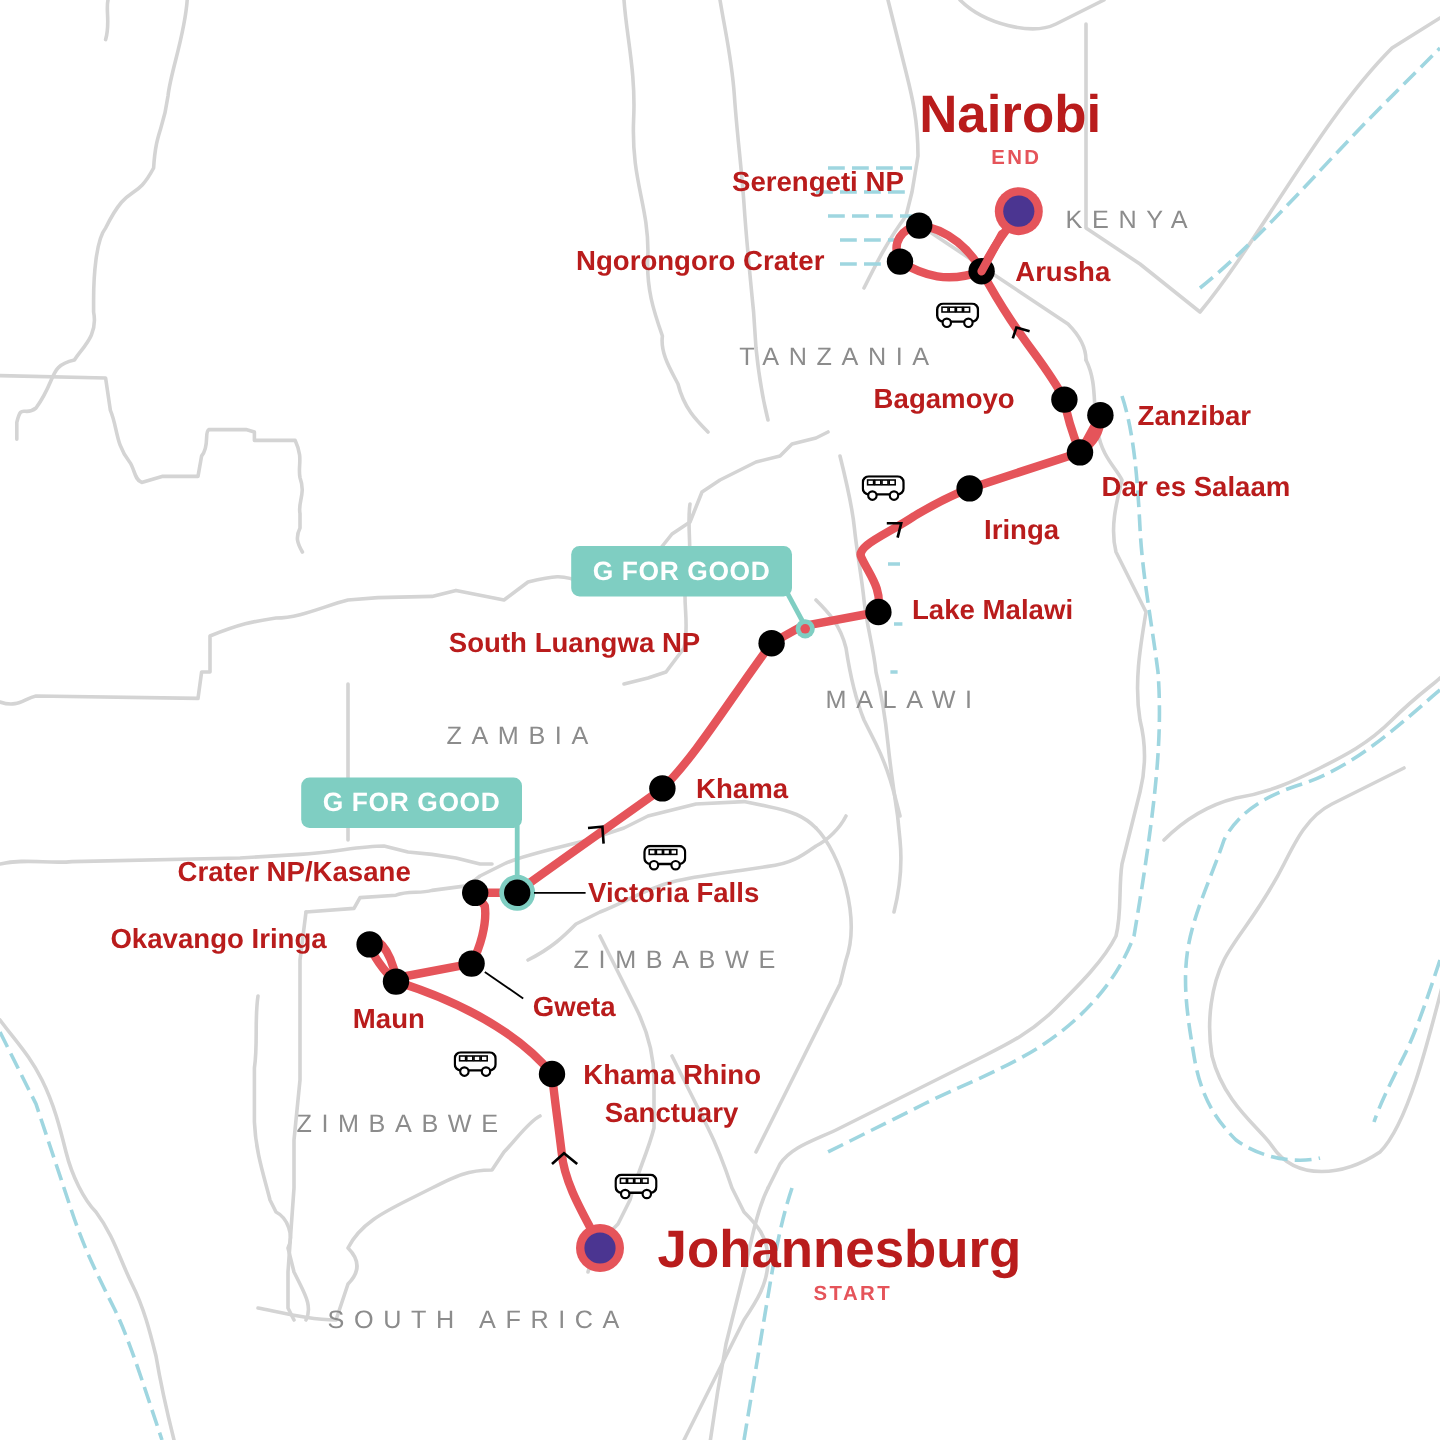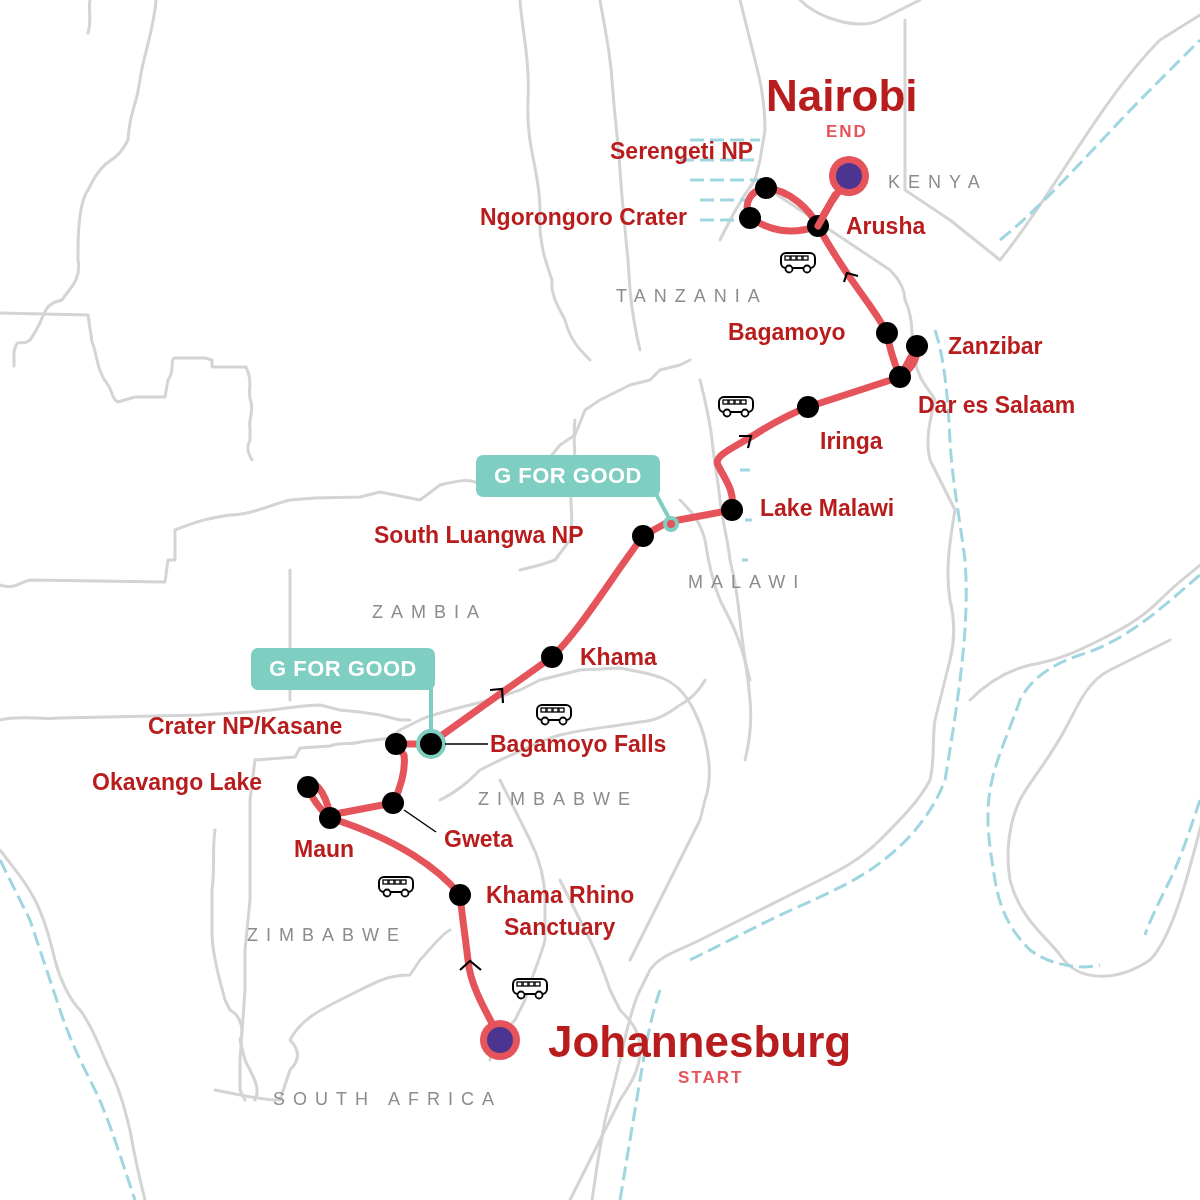--- a/index.html
+++ b/index.html
@@ -8,21 +8,21 @@
   .border { fill:none; stroke:#d4d4d4; stroke-width:3; stroke-linejoin:round; stroke-linecap:round; }
   .water { fill:none; stroke:#9fd6e0; stroke-width:3; stroke-dasharray:14 6; }
   .route { fill:none; stroke:#e5545a; stroke-width:7; stroke-linecap:round; stroke-linejoin:round; }
   .gfg-line { fill:none; stroke:#7fcec2; stroke-width:4; }
   .stop { fill:#000; }
   .arrow { fill:none; stroke:#000; stroke-width:2.2; }
   .leader { stroke:#000; stroke-width:1.5; }
   .lbl { position:absolute; font-weight:700; color:#b91c1c; font-size:23px; white-space:nowrap; line-height:1; }
   .big { font-size:44px; font-weight:700; }
   .se { position:absolute; color:#e5545a; font-weight:700; font-size:17px; letter-spacing:2px; }
-  .country { position:absolute; color:#8c8c8c; font-size:18px; letter-spacing:8px; font-weight:400; white-space:nowrap; }
+  .country { position:absolute; color:#8c8c8c; font-size:21px; letter-spacing:8px; font-weight:400; white-space:nowrap; }
   .gfg { position:absolute; background:#7fcec2; color:#fff; border-radius:7px; font-weight:700; font-size:22px; padding:8px 18px; white-space:nowrap; letter-spacing:0.5px; }
   .bus { position:absolute; width:36px; height:22px; }
 </style>
 </head>
 <body>
 
 <svg id="map" viewBox="0 0 1200 1200" xmlns="http://www.w3.org/2000/svg">
 
   <g>
     <path class="border" d="M88,33 C92,20 88,8 90,0"></path>
@@ -162,24 +162,24 @@
   </svg>
 
 <div class="lbl big" style="left:766px;top:74px;">Nairobi</div>
 <div class="se" style="left:826px;top:122px;">END</div>
 <div class="lbl big" style="left:548px;top:1020px;">Johannesburg</div>
 <div class="se" style="left:678px;top:1068px;">START</div>
 
 <div class="lbl" style="left:486px;top:884px;">Khama Rhino</div>
 <div class="lbl" style="left:504px;top:916px;">Sanctuary</div>
 <div class="lbl" style="left:294px;top:838px;">Maun</div>
-<div class="lbl" style="left:92px;top:771px;">Okavango Lake</div>
+<div class="lbl" style="left:92px;top:771px;">Okavango Iringa</div>
 <div class="lbl" style="left:444px;top:828px;">Gweta</div>
 <div class="lbl" style="left:148px;top:715px;">Crater NP/Kasane</div>
-<div class="lbl" style="left:490px;top:733px;">Bagamoyo Falls</div>
+<div class="lbl" style="left:490px;top:733px;">Victoria Falls</div>
 <div class="lbl" style="left:580px;top:646px;">Khama</div>
 <div class="lbl" style="left:374px;top:524px;">South Luangwa NP</div>
 <div class="lbl" style="left:760px;top:497px;">Lake Malawi</div>
 <div class="lbl" style="left:820px;top:430px;">Iringa</div>
 <div class="lbl" style="left:918px;top:394px;">Dar es Salaam</div>
 <div class="lbl" style="left:948px;top:335px;">Zanzibar</div>
 <div class="lbl" style="left:728px;top:321px;">Bagamoyo</div>
 <div class="lbl" style="left:846px;top:215px;">Arusha</div>
 <div class="lbl" style="left:480px;top:206px;">Ngorongoro Crater</div>
 <div class="lbl" style="left:610px;top:140px;">Serengeti NP</div>

